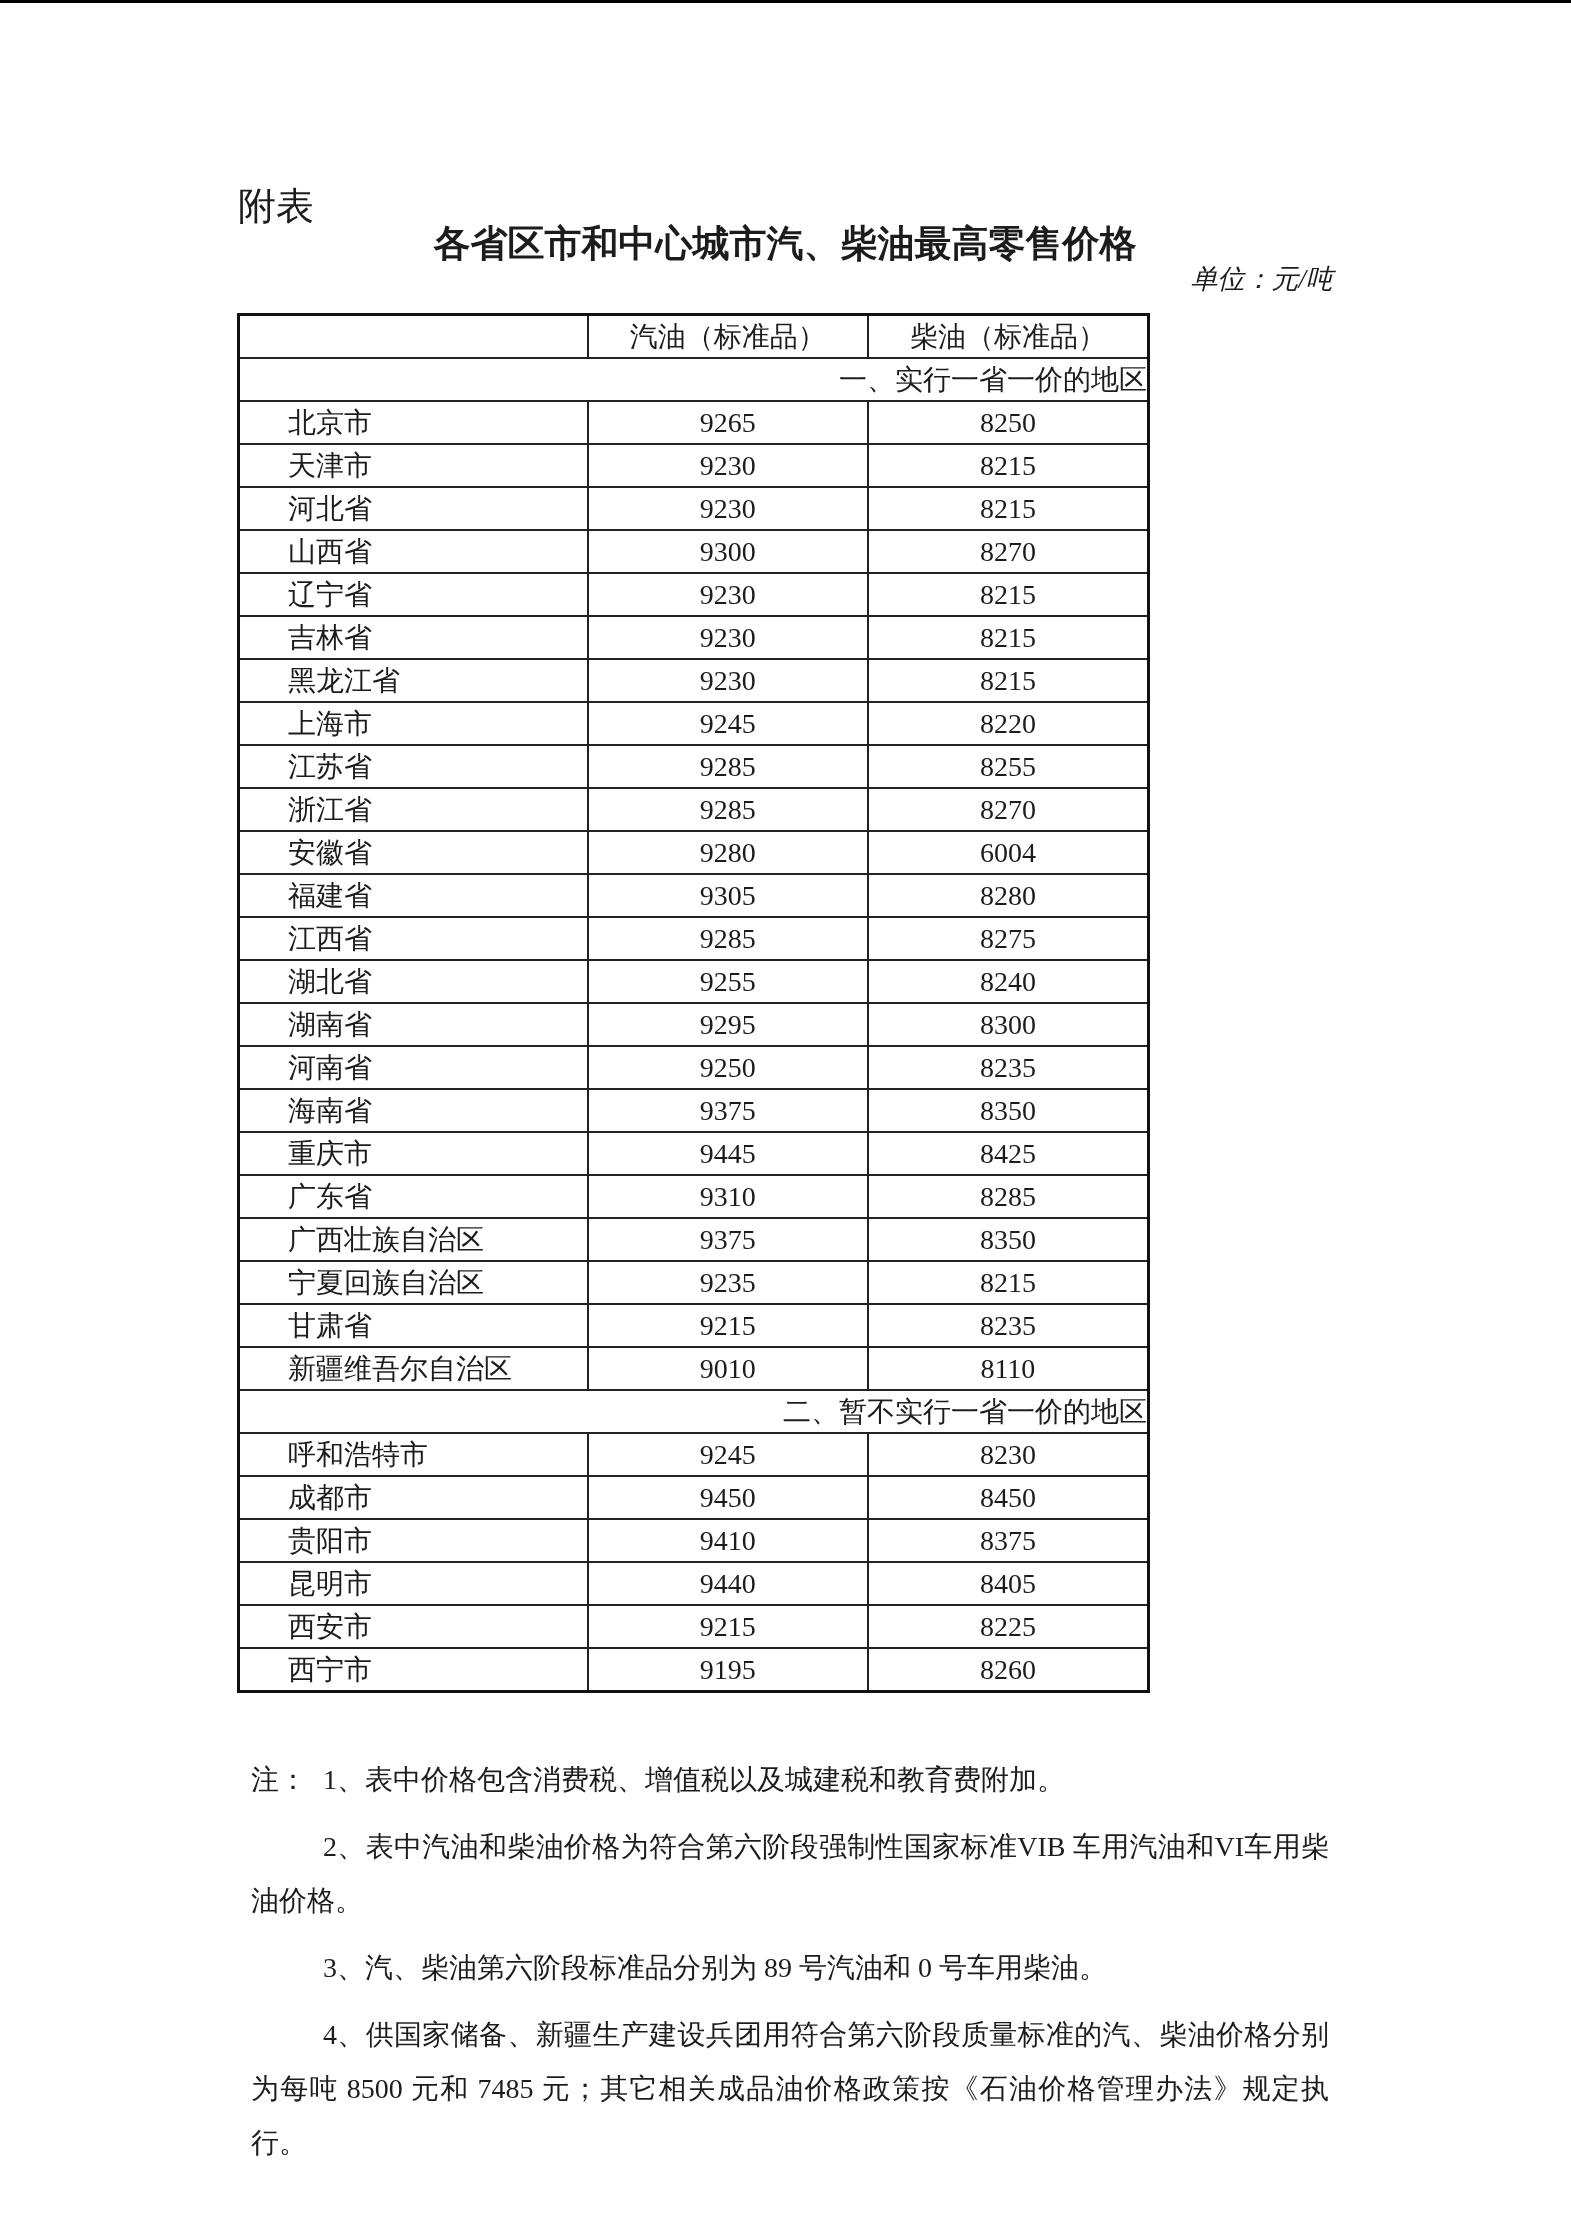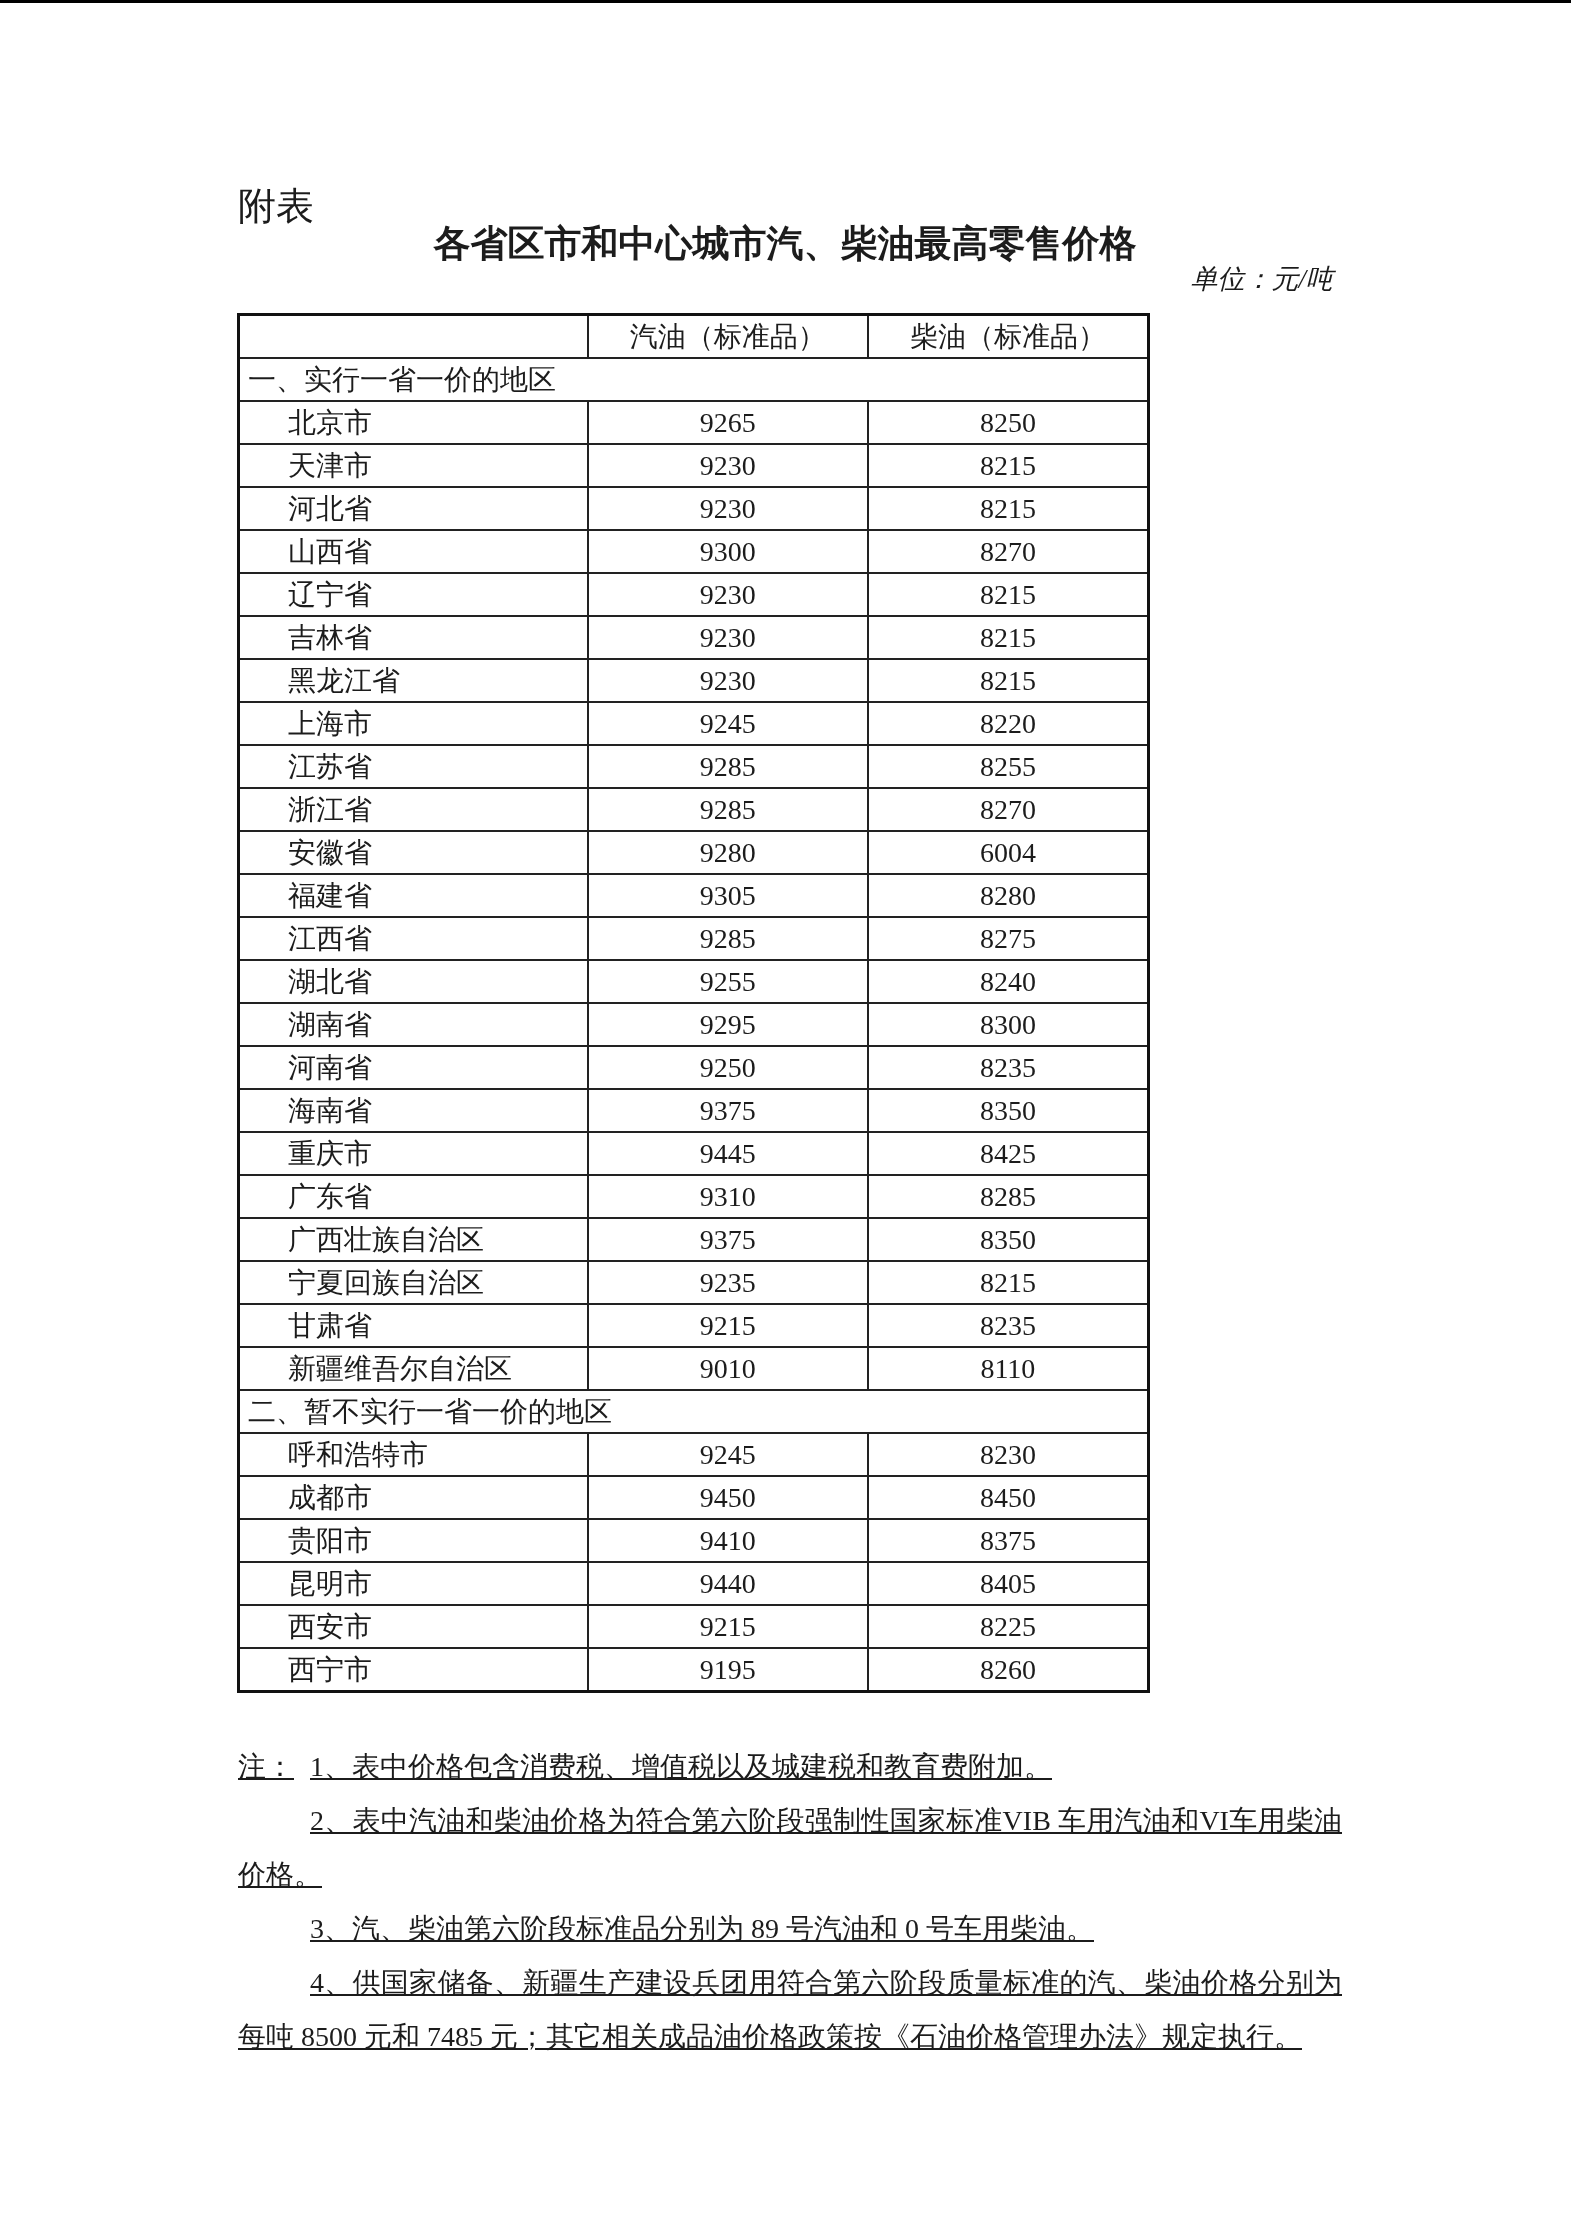--- a/index.html
+++ b/index.html
@@ -69,37 +69,36 @@
     text-align: center;
   }
   .price-table td.region {
     text-align: left;
     padding-left: 48px;
   }
   .price-table td.num {
     text-align: center;
   }
   .price-table tr.section-row td {
-    text-align: left;
+    text-align: right;
     padding-left: 8px;
     border-radius: 13px;
   }
   .notes {
     position: absolute;
     left: 238px;
     top: 1740px;
     width: 1104px;
     font-size: 28px;
     line-height: 54px;
     text-align: justify;
   }
   .notes p {
-    margin: 0;
+    margin: 13px;
     text-indent: 72px;
-    text-decoration: underline;
   }
   .notes p.first {
     text-indent: 0;
   }
   .notes .prefix {
     margin-right: 16px;
   }
 </style>
 </head>
 <body>

